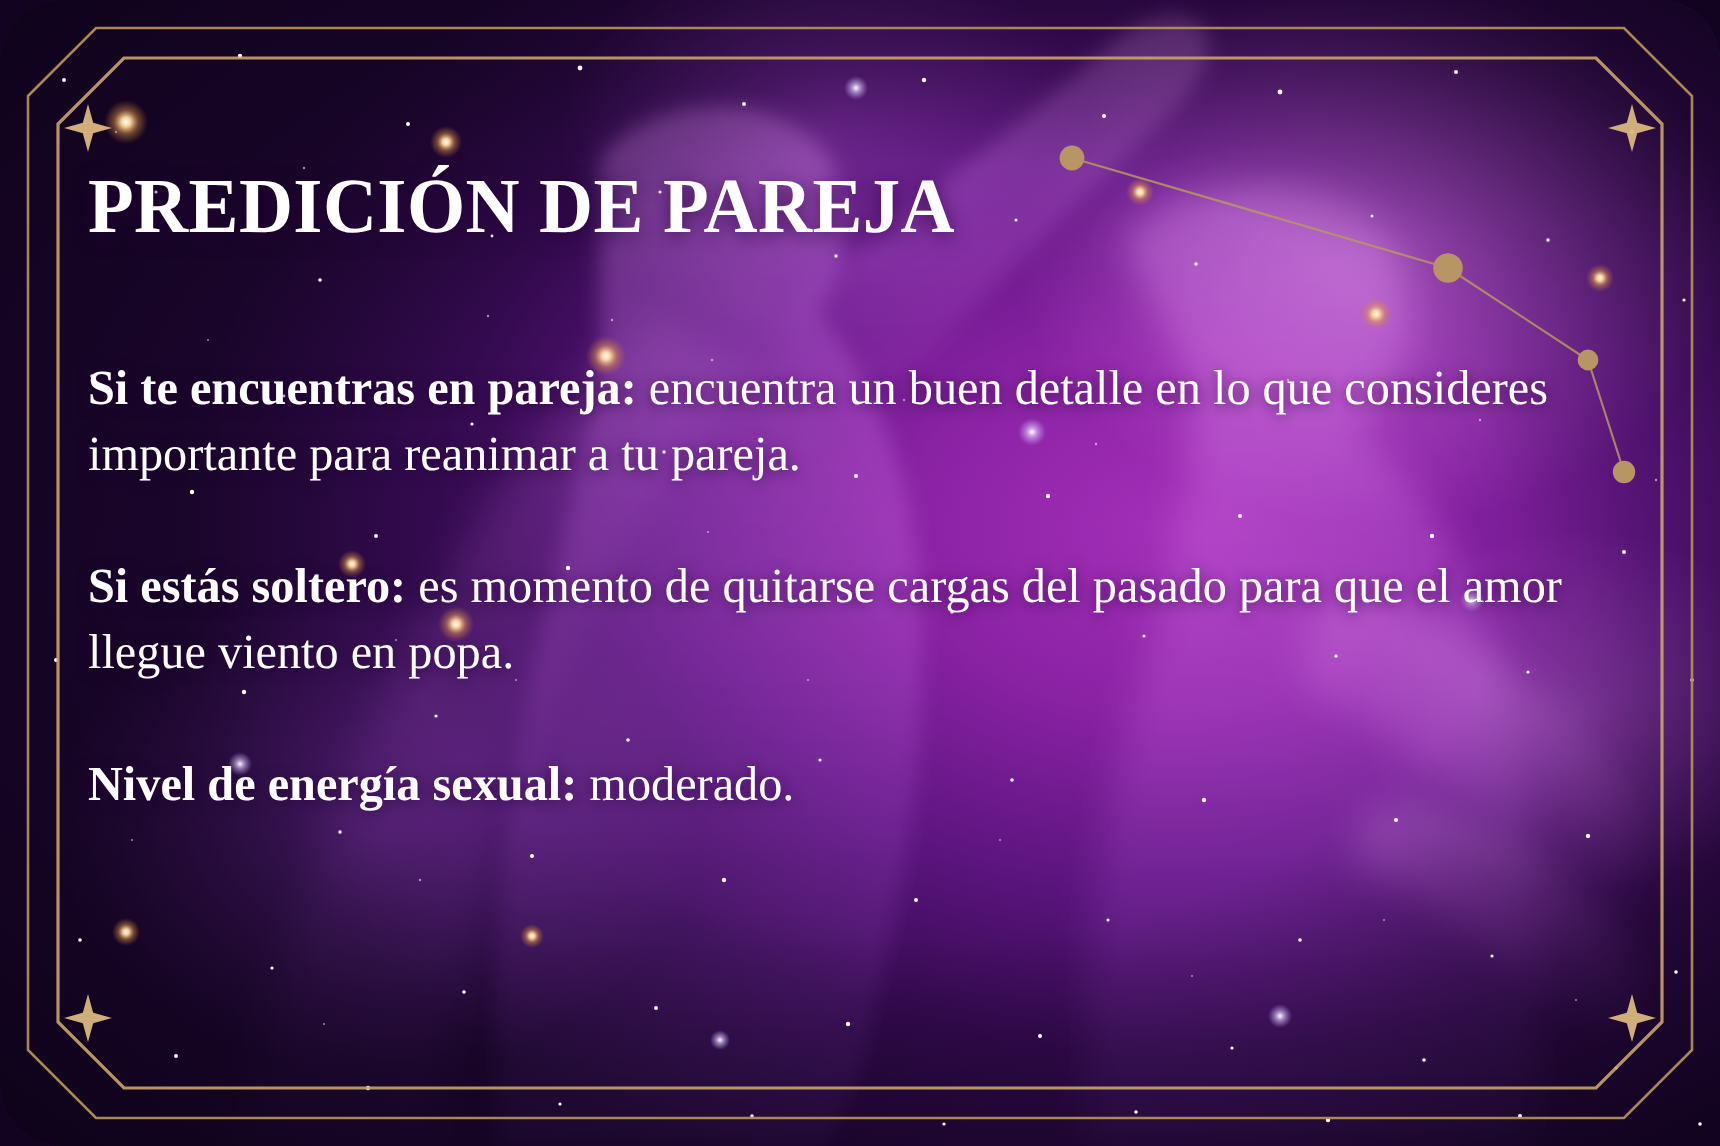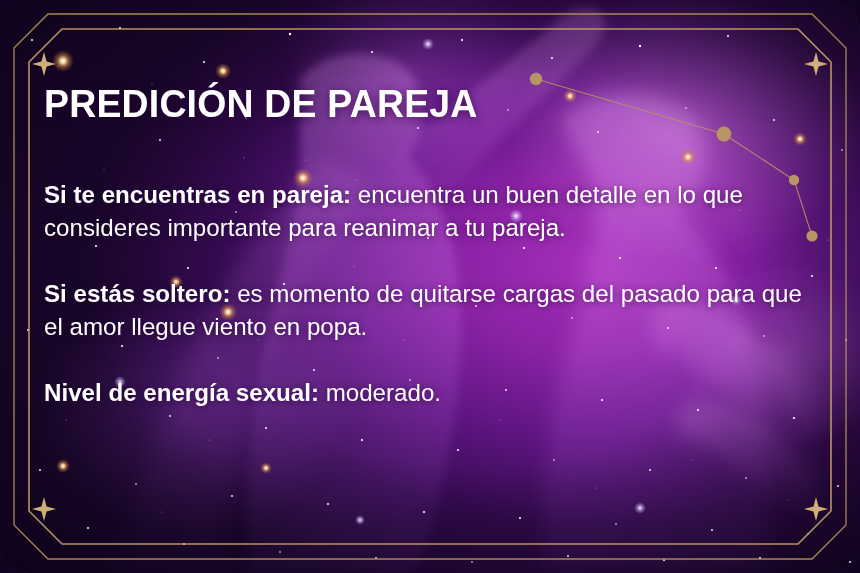--- a/index.html
+++ b/index.html
@@ -2,21 +2,21 @@
 <html><head>
 <meta charset="utf-8">
 <style>
   html,body{margin:0;padding:0;background:#120320;}
   *{box-sizing:border-box;}
 
   #card{
     position:relative;
     width:860px;height:573px;
     overflow:hidden;
-    font-family:Liberation Sans, sans-serif;
+    font-family:Liberation Serif, serif;
     background:#1b0830;
     isolation:isolate;
     border-radius:31px;
   }
 
   
   .bg{position:absolute;inset:0;}
 
   #bg-base{
     background:

